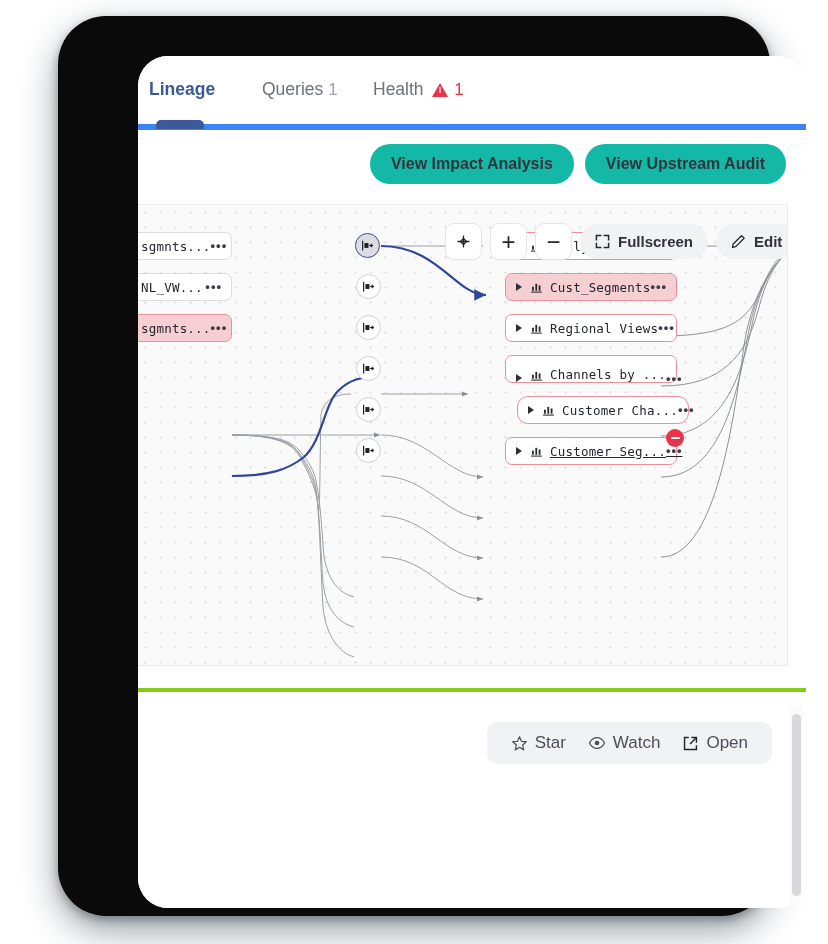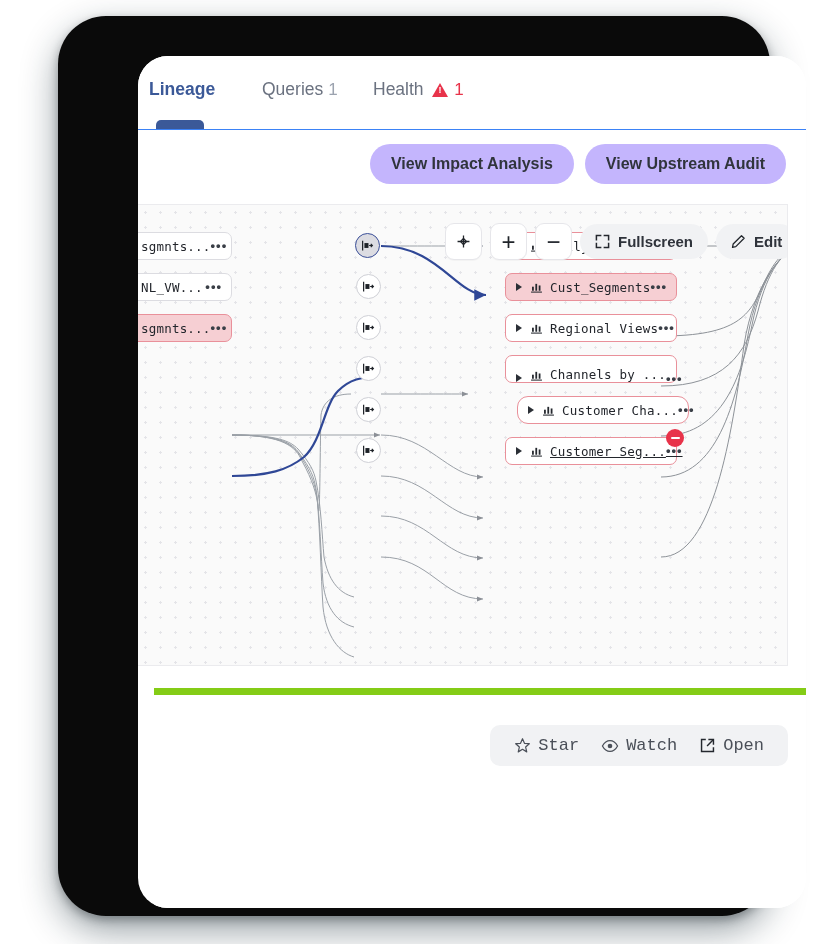--- a/index.html
+++ b/index.html
@@ -23,21 +23,21 @@
     left:80px; top:40px;
     width:668px; height:852px;
     background:#ffffff;
     border-radius:30px;
     overflow:hidden;
   }
 
   
   #tabbar{
     position:absolute; left:0; top:0; width:100%; height:74px;
-    border-bottom:1px solid #3b82f6;
+    border-bottom:6px solid #3b82f6;
     background:#fff;
   }
   .tab{
     position:absolute; top:23px;
     font-size:17.5px; font-weight:700; color:#6b7280;
     white-space:nowrap; cursor:pointer;
   }
   .tab.active{ color:#3b5998; }
   .tab .cnt{ font-weight:400; color:#9ca3af; font-size:17px; }
   #tab-lineage{ left:11px; }
@@ -57,21 +57,21 @@
     color:#fff; font-weight:700; line-height:10px;
   }
   .health-cnt{ color:#e8334a; font-weight:400; font-size:17px; }
 
   
   #action-row{
     position:absolute; right:20px; top:88px;
     display:flex; gap:11px;
   }
   .pillbtn{
-    background:#c4b5fd; border:none; border-radius:22px;
+    background:#14b8a6; border:none; border-radius:22px;
     padding:11px 21px; font-size:16px; font-weight:700; color:#30343c;
     font-family:"Liberation Sans",sans-serif; cursor:pointer; white-space:nowrap;
   }
 
   
   #canvas{
     position:absolute; left:0; top:148px; width:650px; height:462px;
     background:#fafafa;
     background-image: radial-gradient(#e4e4e8 1.15px, transparent 1.2px);
     background-size: 15px 15px;
@@ -124,22 +124,22 @@
 
   .circ{
     position:absolute; width:25px;height:25px;border-radius:50%;
     background:#fff;border:1px solid #cfd0d6;
     display:flex;align-items:center;justify-content:center; z-index:4;
   }
   .circ.sel{ background:#dcdce2; border:1.6px solid #3b4f98; }
 
   
   #lower-panel{
-    position:absolute; left:16px; top:632px; width:100%; height:220px;
-    background:#fff; border-top:7px solid #84cc16;font-family:Liberation Mono, monospace;
+    position:absolute; left:0; top:632px; width:100%; height:220px;
+    background:#fff; border-top:4px solid #84cc16;
   }
   #meta-row{
     position:absolute; right:34px; top:30px;
     background:#f1f2f4; border-radius:10px; padding:11px 17px;
     display:flex;align-items:center;gap:8px;
   }
   .meta-item{
     display:flex;align-items:center;gap:7px; cursor:pointer;
     font-size:17px;color:#4a4f58; padding:0 7px;
   }

